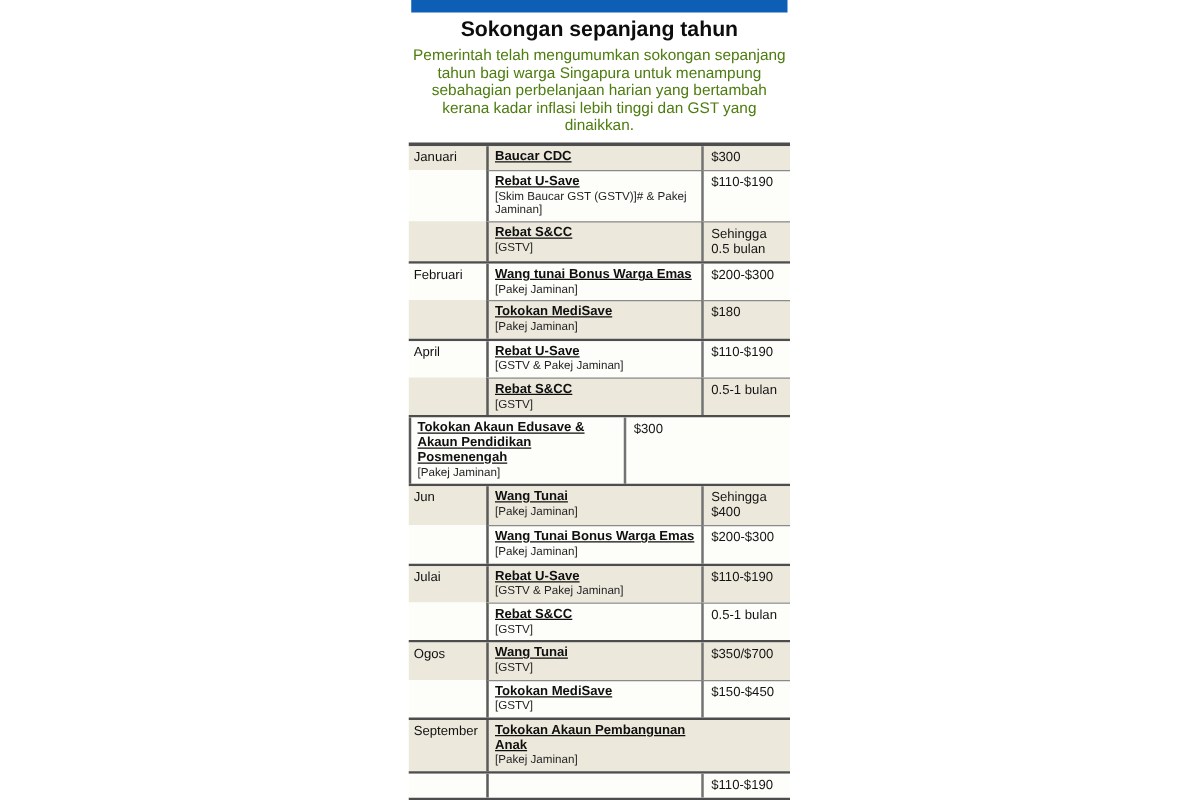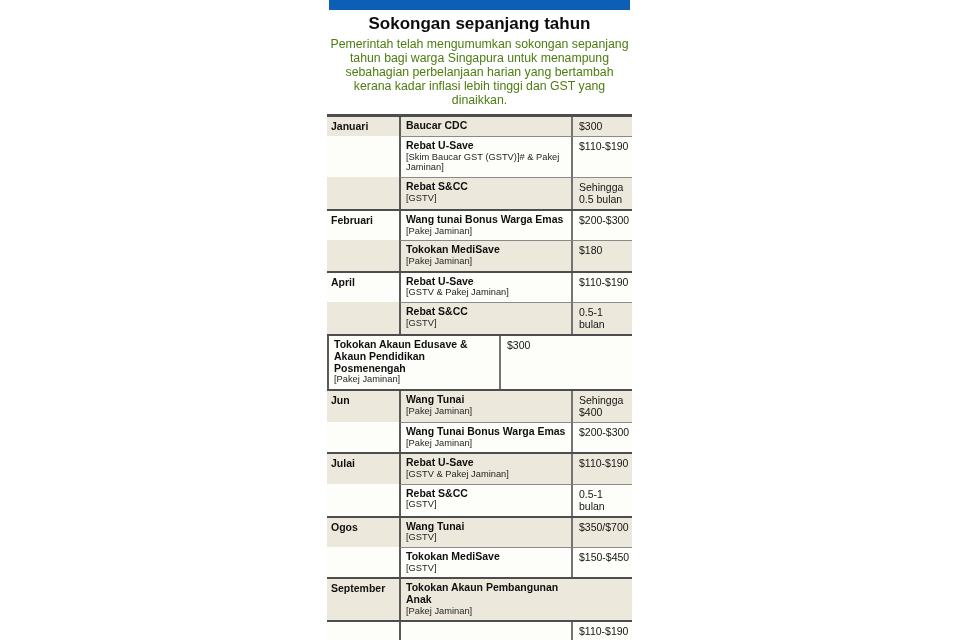--- a/index.html
+++ b/index.html
@@ -22,34 +22,34 @@
 
   .table { border-top:3px solid #4d4d4d; border-bottom:3px solid #4d4d4d; }
   .group { border-top:2px solid #4d4d4d; }
   .group:first-child { border-top:none; }
 
   .row { display:flex; align-items:stretch; }
   .row.cream { background:#ece9dc; }
   .row.white { background:#fdfdfa; }
 
   .c-month {
-    flex:0 0 52px; width:52px; padding:3px 16px 4px 4px;
-    font-size:10.5px; font-weight:bold; color:#111;
+    flex:0 0 52px; width:52px; padding:3px 6px 4px 4px;
+    font-size:10.5px; font-weight:normal; color:#111;
   }
   .c-prog {
     flex:0 0 160px; width:160px; border-left:2px solid #5a5a5a;
     padding:3px 5px 4px 5px;
   }
   .c-amt {
     flex:1; border-left:2px solid #737373;
     padding:3px 3px 4px 6px; font-size:10.5px; color:#141414;
   }
   .row.cont .c-prog, .row.cont .c-amt { border-top:1px solid #8a8a8a; }
 
-  .p-name { font-size:10.5px; font-weight:bold; line-height:1.12; color:#0f0f0f; }
+  .p-name { font-size:10.5px; font-weight:bold; line-height:1.12; color:#0f0f0f;text-decoration:underline; }
   .p-detail { font-size:9.3px; line-height:1.14; color:#242424; }
 </style>
 </head>
 <body>
 
 <div class="page">
   <div class="col">
 
     <div class="topbar" style="background: rgb(13, 94, 181);"></div>
 

